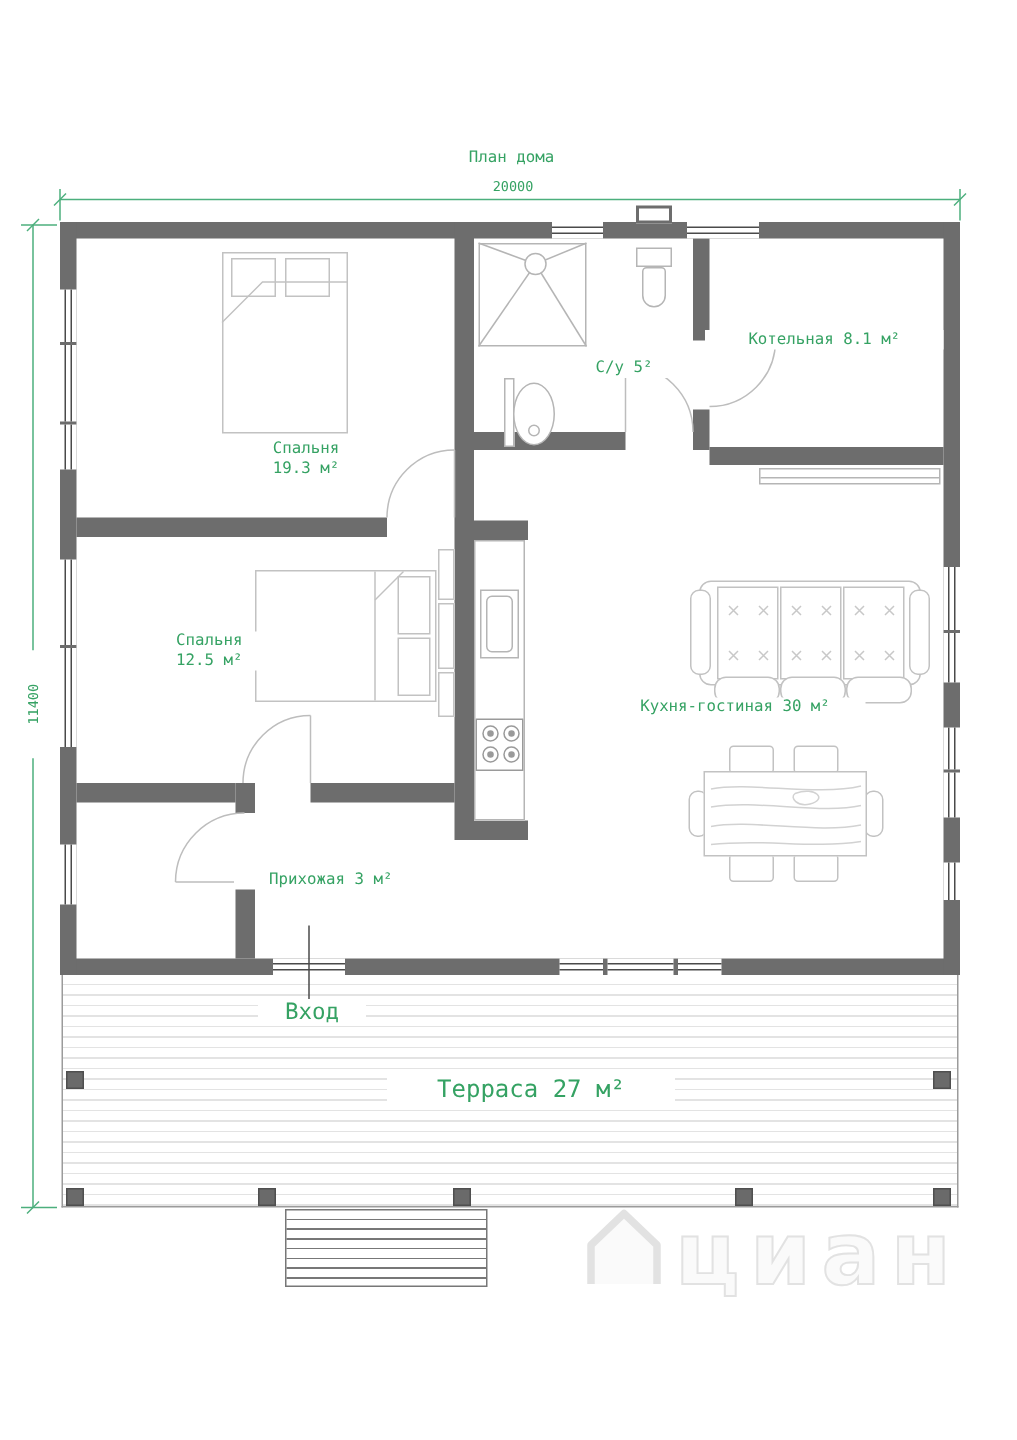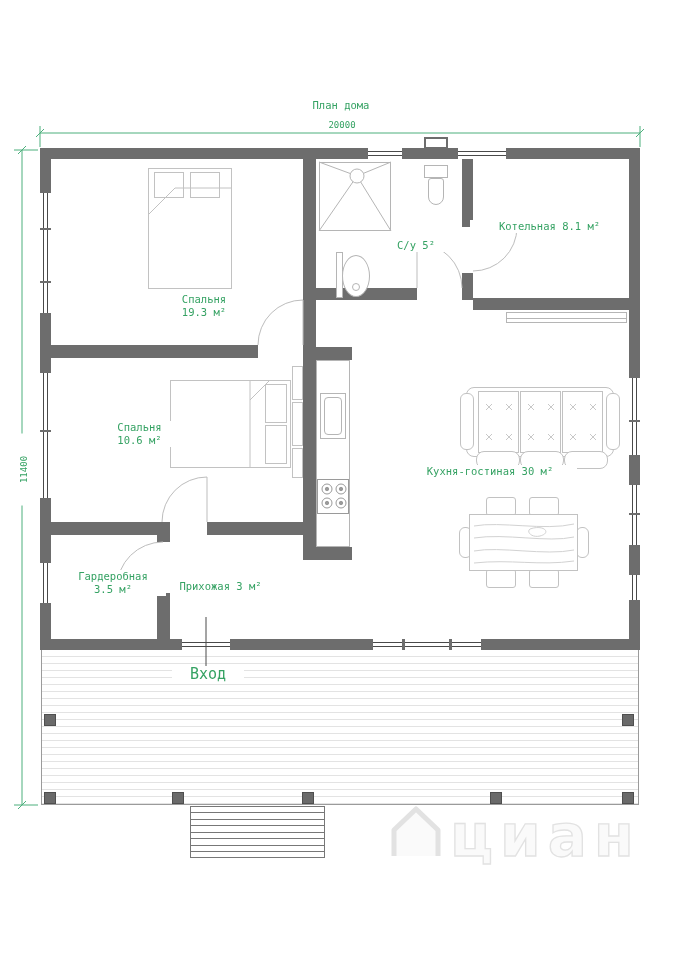--- a/index.html
+++ b/index.html
@@ -38,29 +38,26 @@
   <div class="lbl dim rot" style="left:-12px;top:464px;width:68px;">11400</div>
 
   <div class="lbl" style="left:152px;top:293px;width:100px;">
     <div>Спальня</div>
     <div>19.3 м²</div>
   </div>
   <div class="lbl" style="left:368px;top:239px;width:92px;">С/у 5²</div>
   <div class="lbl" style="left:470px;top:220px;width:155px;">Котельная 8.1 м²</div>
   <div class="lbl" style="left:85px;top:421px;width:105px;">
     <div>Спальня</div>
-    <div>10.6 м²</div>
+    <div>12.5 м²</div>
   </div>
   <div class="lbl" style="left:403px;top:465px;width:170px;">Кухня-гостиная 30 м²</div>
-  <div class="lbl" style="left:60px;top:570px;width:102px;">
-    <div>Гардеробная</div>
-    <div>3.5 м²</div>
-  </div>
   <div class="lbl" style="left:156px;top:580px;width:125px;">Прихожая 3 м²</div>
   <div class="lbl mid" style="left:172px;top:666px;width:68px;">Вход</div>
+  <div class="lbl big" style="left:258px;top:717px;width:188px;">Терраса 27 м²</div>
 
   <div class="terrace"></div>
   <div class="steps"></div>
   <div class="post" style="left:44px;top:714px;"></div>
   <div class="post" style="left:622px;top:714px;"></div>
   <div class="post" style="left:44px;top:792px;"></div>
   <div class="post" style="left:172px;top:792px;"></div>
   <div class="post" style="left:302px;top:792px;"></div>
   <div class="post" style="left:490px;top:792px;"></div>
   <div class="post" style="left:622px;top:792px;"></div>

